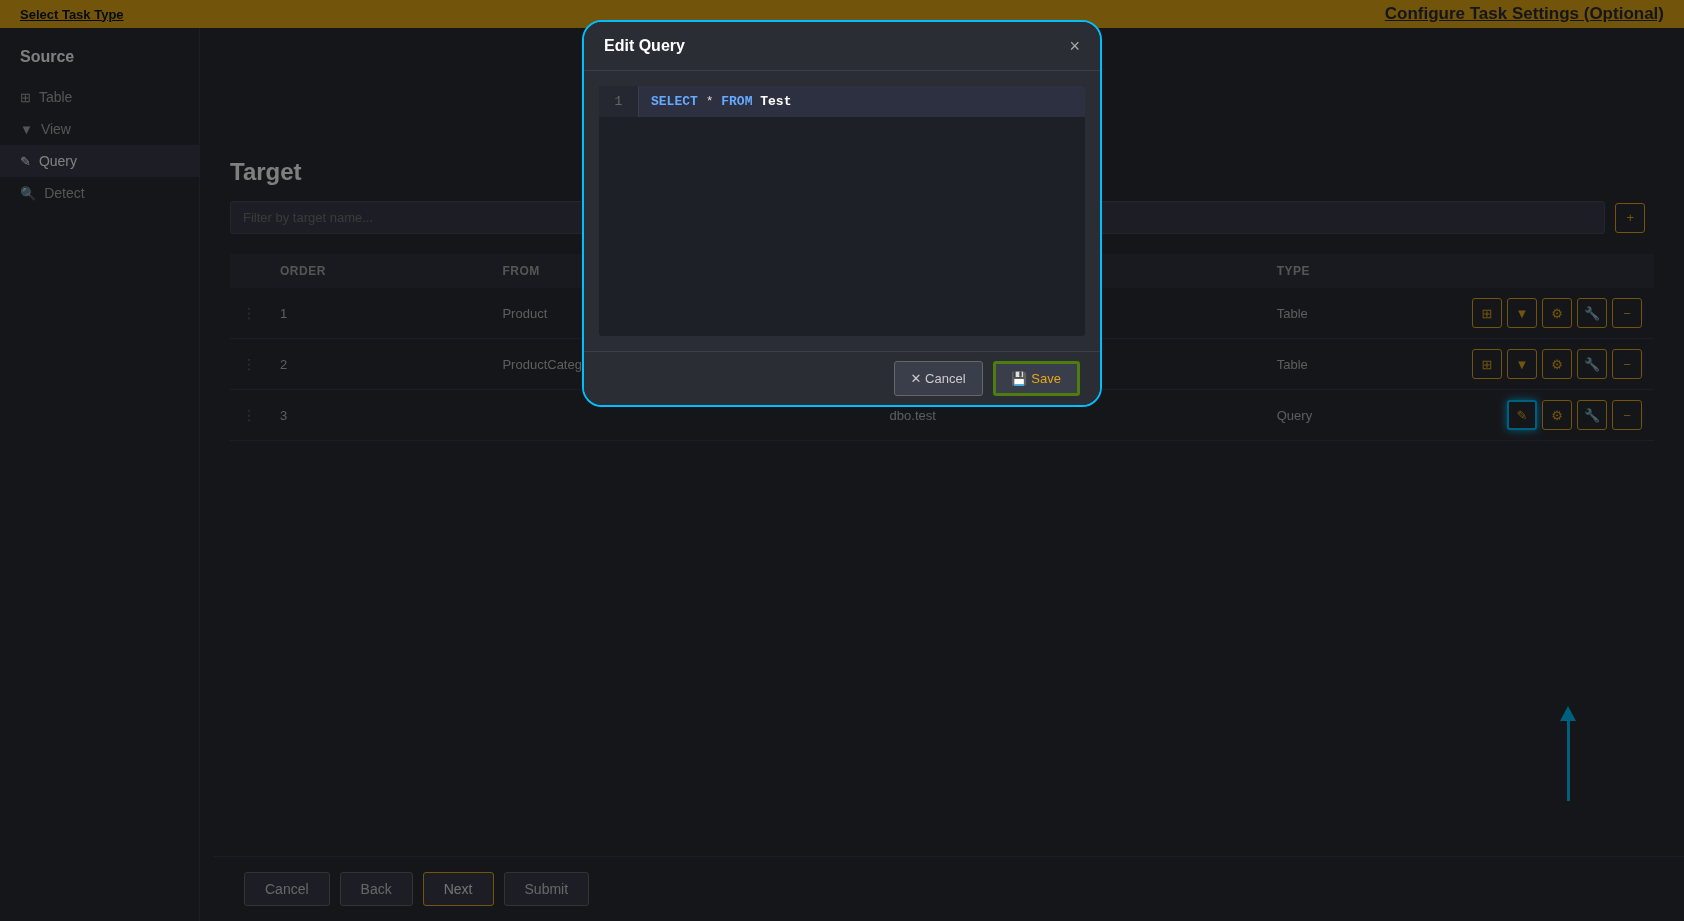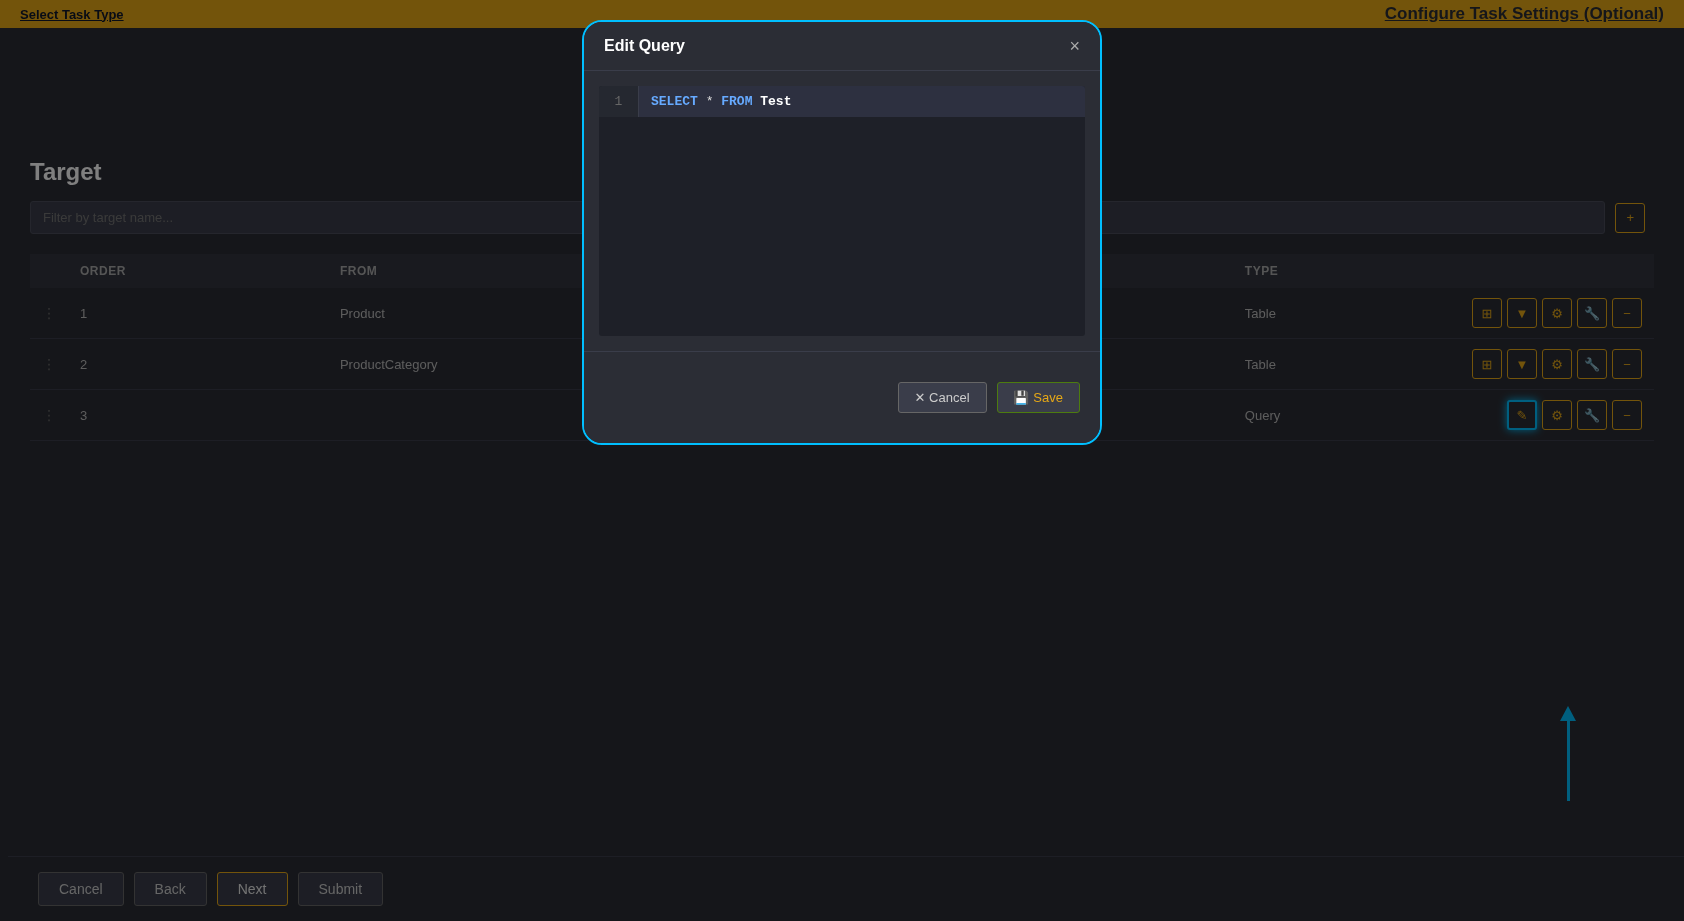--- a/index.html
+++ b/index.html
@@ -159,21 +159,21 @@
     }
     .action-btn.highlighted {
       border: 2px solid #00bfff;
       box-shadow: 0 0 8px #00bfff;
     }
 
     
     .bottom-bar {
       position: absolute;
       bottom: 0;
-      left: 8px;
+      left: 14px;
       right: 0;
       padding: 15px 30px;
       display: flex;
       gap: 10px;
       background: #2b2d35;
       border-top: 1px solid #3a3d4a;
     }
     .btn {
       padding: 8px 20px;
       border-radius: 3px;
@@ -288,39 +288,39 @@
     }
     .sql-keyword {
       color: #66aaff;
       font-weight: bold;
     }
     .sql-table {
       color: #fff;
       font-weight: bold;
     }
     .modal-footer {
-      padding: 30px 20px;
+      padding: 9px 20px;
       display: flex;
       justify-content: flex-end;
       gap: 10px;
       background: #2b2d35;
       border-top: 1px solid #3a3d4a;
     }
     .btn-cancel {
       background: #3a3d4a;
       border: 1px solid #666;
       color: #ccc;
       padding: 7px 16px;
       border-radius: 3px;
       cursor: pointer;
       font-size: 13px;
     }
     .btn-save {
       background: #3a3d4a;
-      border: 1px solid #4d7c0f;
+      border: 3px solid #4d7c0f;
       color: #e6a817;
       padding: 7px 16px;
       border-radius: 3px;
       cursor: pointer;
       font-size: 13px;
       display: flex;
       align-items: center;
       gap: 5px;
     }
 
@@ -334,20 +334,40 @@
 </head>
 <body>
 
 <div class="top-bar">
   <span class="top-bar-step">Select Task Type</span>
   <span class="top-bar-right">Configure Task Settings (Optional)</span>
 </div>
 
 <div class="main-layout">
 
+  <div class="sidebar">
+    <div class="sidebar-title">Source</div>
+
+    <div class="sidebar-item">
+      <span class="icon">⊞</span>
+      <span>Table</span>
+    </div>
+    <div class="sidebar-item">
+      <span class="icon">▼</span>
+      <span>View</span>
+    </div>
+    <div class="sidebar-item active">
+      <span class="icon">✎</span>
+      <span>Query</span>
+    </div>
+    <div class="sidebar-item">
+      <span class="icon">🔍</span>
+      <span>Detect</span>
+    </div>
+  </div>
 
   <div class="content-area">
 
     <div style="height: 80px;"></div>
 
     <div class="section-title">Target</div>
 
     <div class="target-header-row">
       <input class="filter-input" type="text" style="margin-bottom: 0px;" placeholder="Filter by target name...">
       <div style="position:relative; width:40px; margin-left:10px;">

